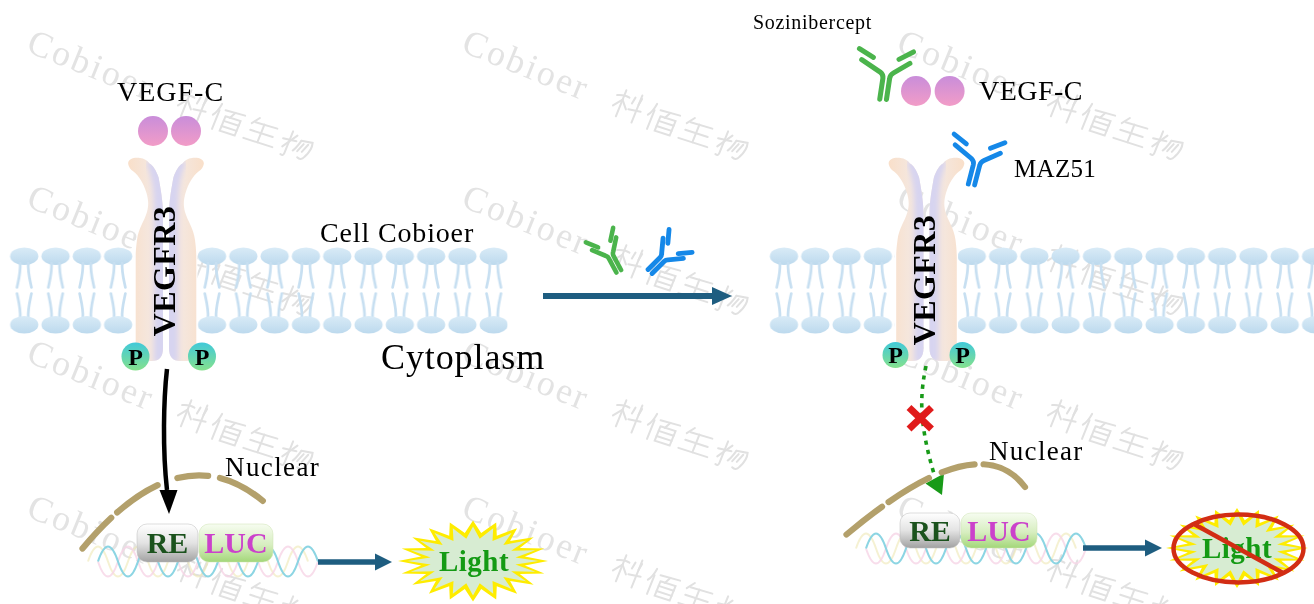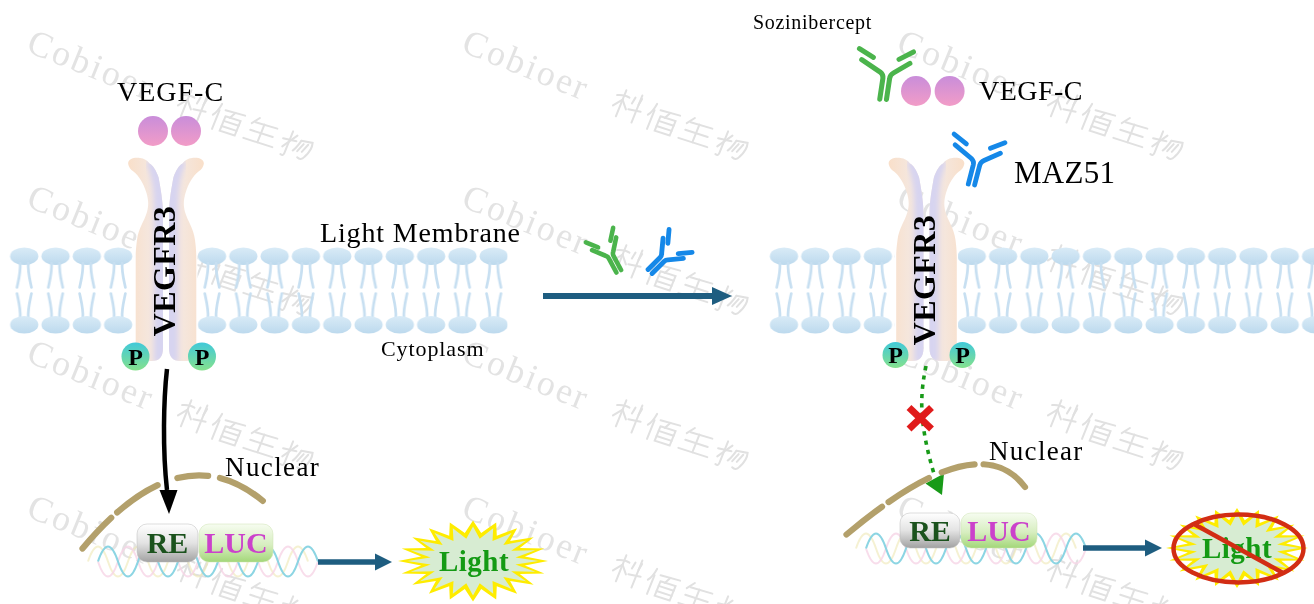--- a/index.html
+++ b/index.html
@@ -208,18 +208,18 @@
 <polygon points="1237.0,513.5 1243.4,525.7 1256.2,515.2 1255.4,527.9 1273.4,520.1 1265.7,532.0 1287.2,527.7 1273.2,537.7 1296.0,537.3 1277.1,544.5 1299.0,548.0 1277.1,551.5 1296.0,558.7 1273.2,558.3 1287.2,568.3 1265.7,564.0 1273.4,575.9 1255.4,568.1 1256.2,580.8 1243.4,570.3 1237.0,582.5 1230.6,570.3 1217.8,580.8 1218.6,568.1 1200.6,575.9 1208.3,564.0 1186.8,568.3 1200.8,558.3 1178.0,558.7 1196.9,551.5 1175.0,548.0 1196.9,544.5 1178.0,537.3 1200.8,537.7 1186.8,527.7 1208.3,532.0 1200.6,520.1 1218.6,527.9 1217.8,515.2 1230.6,525.7" fill="#d7ecd2"></polygon>
 <text x="1237" y="558" text-anchor="middle" font-family="Liberation Serif" font-size="29" font-weight="bold" letter-spacing="0.5" fill="#149a14">Light</text>
 <ellipse cx="1238.5" cy="548.5" rx="65" ry="34" fill="none" stroke="#d22d14" stroke-width="4.5"></ellipse>
 <path d="M 1193,523.5 L 1284,573.5" stroke="#d22d14" stroke-width="4.5"></path>
 <use href="#ab" transform="translate(609,253) rotate(-28) scale(0.92)" stroke="#4bb44c" stroke-width="5"></use>
 <use href="#ab" transform="translate(665.5,256) rotate(45) scale(0.97)" stroke="#1588e8" stroke-width="5"></use>
 <use href="#abw" transform="translate(886,71) rotate(2) scale(1.05)" stroke="#4bb44c" stroke-width="4.8"></use>
 <use href="#abw" transform="translate(977,158) rotate(8) scale(1.0)" stroke="#1588e8" stroke-width="4.8"></use>
 </svg>
 <div style="position:absolute;left:117px;top:76px;font-size:28px;letter-spacing:1.0px;white-space:nowrap">VEGF-C</div>
-<div style="position:absolute;left:320px;top:217px;font-size:28px;letter-spacing:0.85px;white-space:nowrap">Light Membrane</div>
-<div style="position:absolute;left:381px;top:336px;font-size:22px;letter-spacing:0.9px;white-space:nowrap">Cytoplasm</div>
+<div style="position:absolute;left:320px;top:217px;font-size:28px;letter-spacing:0.85px;white-space:nowrap">Cell Cobioer</div>
+<div style="position:absolute;left:381px;top:336px;font-size:36px;letter-spacing:0.9px;white-space:nowrap">Cytoplasm</div>
 <div style="position:absolute;left:225px;top:452px;font-size:27px;letter-spacing:1.4px;white-space:nowrap">Nuclear</div>
 <div style="position:absolute;left:753px;top:11px;font-size:20px;letter-spacing:0.7px;white-space:nowrap">Sozinibercept</div>
 <div style="position:absolute;left:979px;top:75px;font-size:28px;letter-spacing:0.45px;white-space:nowrap">VEGF-C</div>
-<div style="position:absolute;left:1014px;top:155px;font-size:31px;letter-spacing:0.3px;white-space:nowrap">MAZ51</div>
+<div style="position:absolute;left:1014px;top:155px;font-size:25px;letter-spacing:0.3px;white-space:nowrap">MAZ51</div>
 <div style="position:absolute;left:989px;top:436px;font-size:27px;letter-spacing:1.3px;white-space:nowrap">Nuclear</div>
 </body></html>

